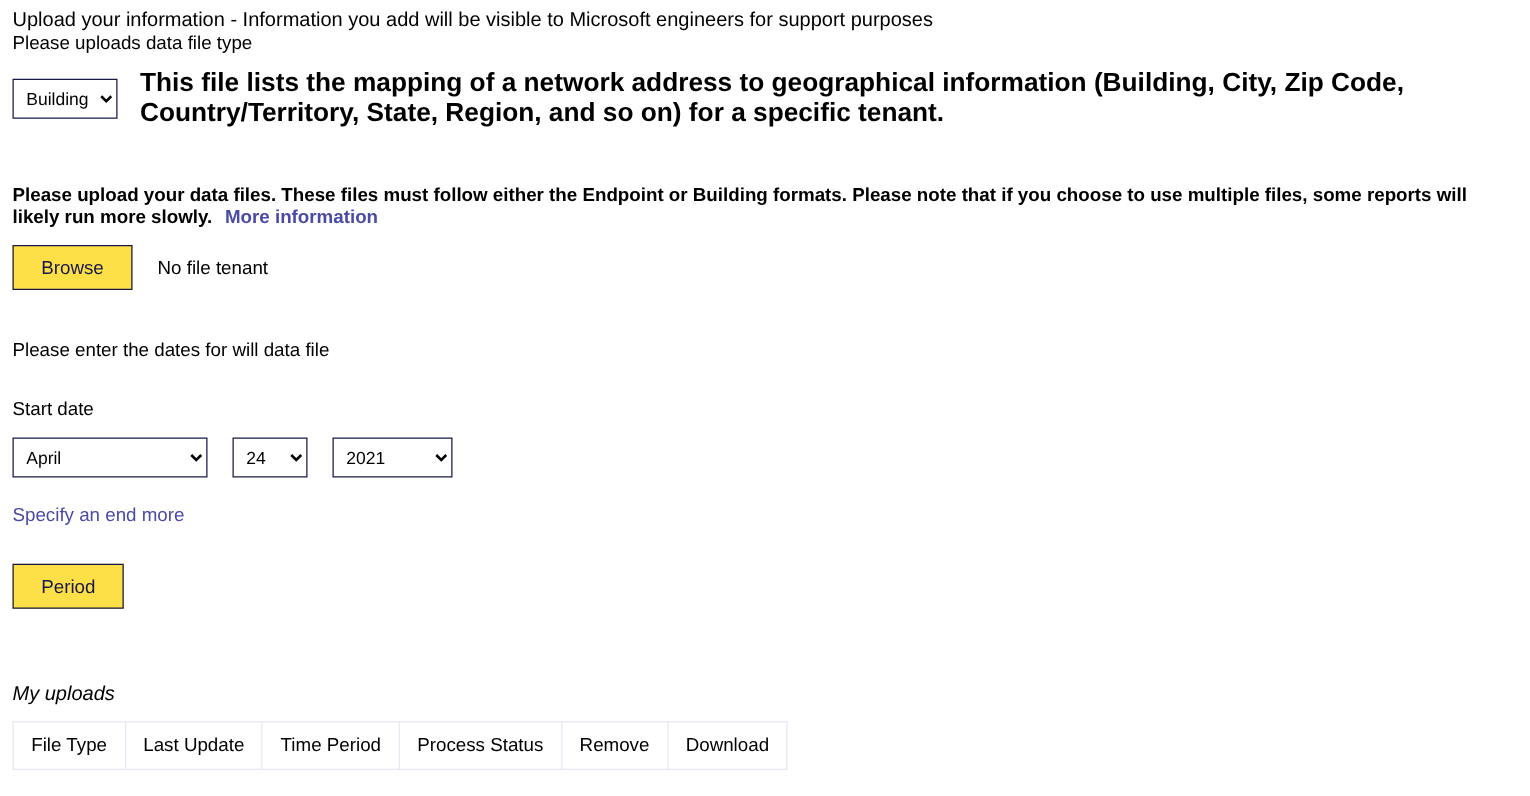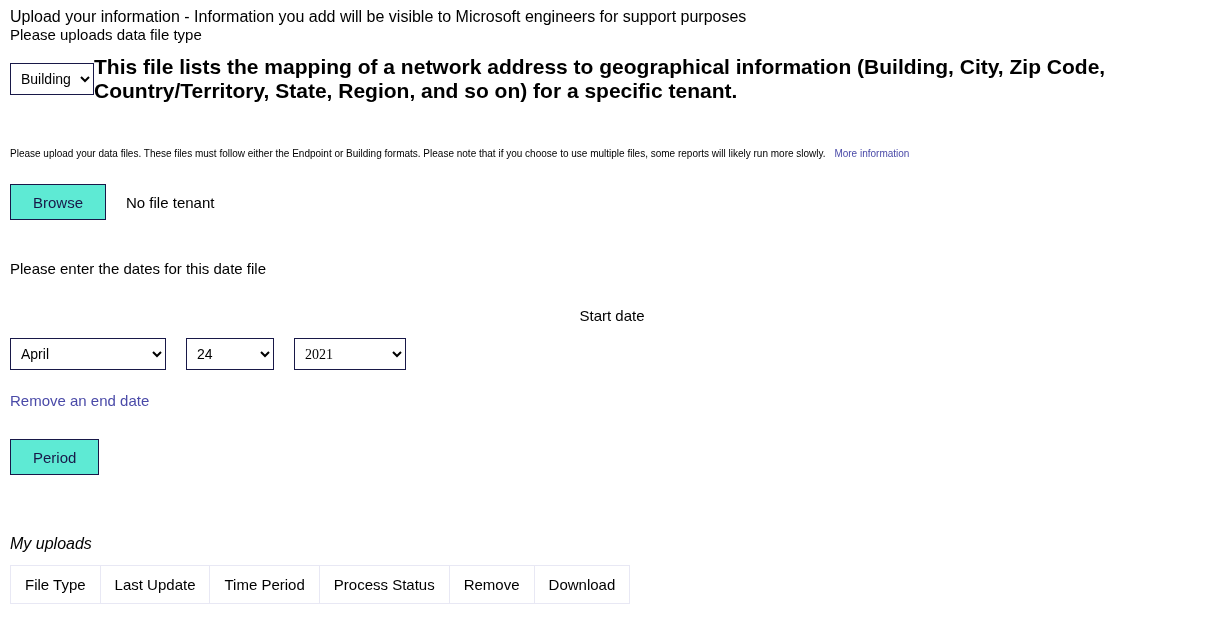--- a/index.html
+++ b/index.html
@@ -16,20 +16,21 @@
     .page-title {
       font-size: 16px;
     }
     .section-label {
       font-size: 15px;
       margin-bottom: 12px;
     }
     .row {
       display: flex;
       align-items: center;
+      gap: 18px;
     }
     .row-filetype {
       margin-bottom: 45px;
     }
     select {
       font-family: inherit;
       font-size: 14px;
       color: #000;
       background: #fff;
       border: 1px solid #181848;
@@ -38,34 +39,35 @@
     }
     .select-filetype {
       width: 84px;
     }
     .filetype-desc {
       font-size: 21px;
       color: #000;
       font-weight: bold;
     }
     .upload-desc-row {
-      margin-bottom: 25px;
-      font-size: 10px;
+      margin-bottom: 14px;
+      font-size: 15px;
+      font-weight: bold;
     }
     .link {
       color: #4a4aa8;
       cursor: pointer;
       margin-left: 6px;
     }
     .btn {
       display: inline-flex;
       align-items: center;
       justify-content: center;
       border: 1px solid #181848;
-      background: #5eead4;
+      background: #fde047;
       color: #181848;
       padding: 8px 22px;
       font-size: 15px;
       cursor: pointer;
       font-family: inherit;
       height: 36px;
     }
     .browse-row {
       margin-bottom: 40px;
       display: flex;
@@ -77,25 +79,24 @@
     }
     .date-row {
       display: flex;
       gap: 20px;
       margin-bottom: 22px;
     }
     .select-month {
       width: 156px;
     }
     .select-day {
-      width: 88px;
+      width: 60px;
     }
     .select-year {
-      width: 112px;
-      font-family: Liberation Serif, serif;
+      width: 96px;
     }
     .end-date-link {
       color: #4a4aa8;
       cursor: pointer;
       font-size: 15px;
       margin-bottom: 30px;
       display: inline-block;
     }
     .upload-btn-row {
       margin-bottom: 60px;
@@ -113,21 +114,20 @@
       font-size: 15px;
       color: #000;
       text-align: left;
       padding: 10px 14px;
       border: 1px solid #e8e8f4;
       background: #fff;
       white-space: nowrap;
     }
     .start-date-label {
       margin-bottom: 14px;
-      text-align: center;
     }
     .dates-label {
       margin-bottom: 30px;
     }
   </style>
 </head>
 <body>
 
 
 
@@ -145,37 +145,37 @@
 <div class="upload-desc-row">
   <span>Please upload your data files. These files must follow either the Endpoint or Building formats. Please note that if you choose to use multiple files, some reports will likely run more slowly.</span>
   <span class="link">More information</span>
 </div>
 
 <div class="browse-row">
   <button class="btn">Browse</button>
   <span class="no-file">No file tenant</span>
 </div>
 
-<div class="section-label dates-label">Please enter the dates for this date file</div>
+<div class="section-label dates-label">Please enter the dates for will data file</div>
 
 <div class="section-label start-date-label">Start date</div>
 
 <div class="date-row">
   <select class="select-month">
     <option>April</option>
   </select>
   <select class="select-day">
     <option>24</option>
   </select>
   <select class="select-year">
     <option>2021</option>
   </select>
 </div>
 
-<div class="end-date-link">Remove an end date</div>
+<div class="end-date-link">Specify an end more</div>
 
 <div class="upload-btn-row">
   <button class="btn">Period</button>
 </div>
 
 <div class="my-uploads-title">My uploads</div>
 
 <table class="uploads-table">
   <thead>
     <tr>

